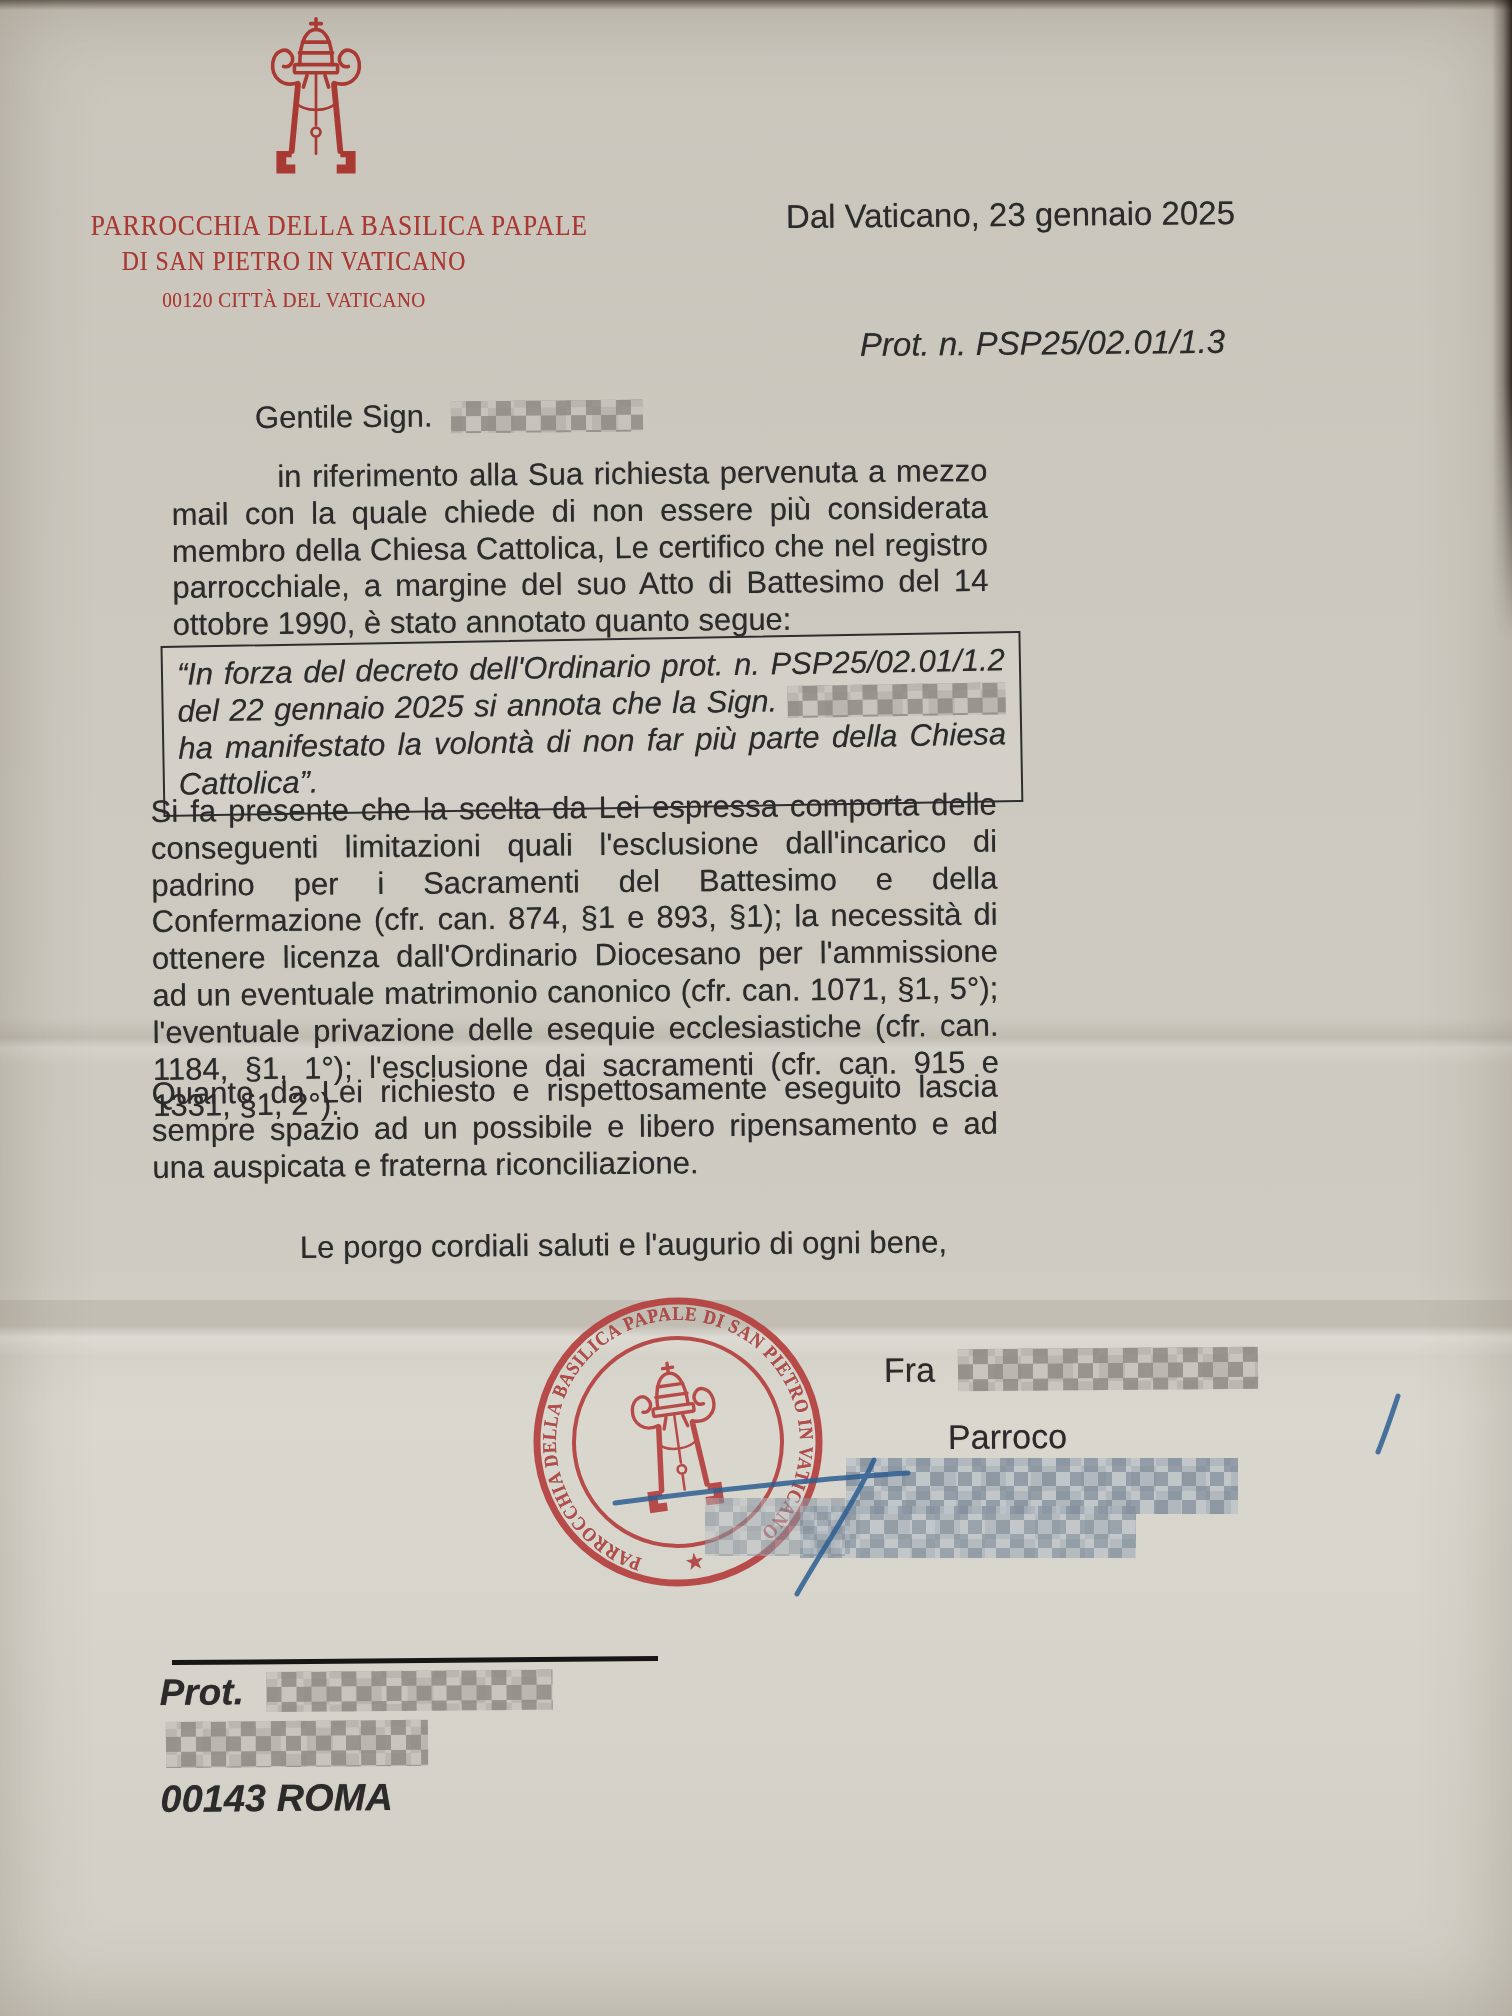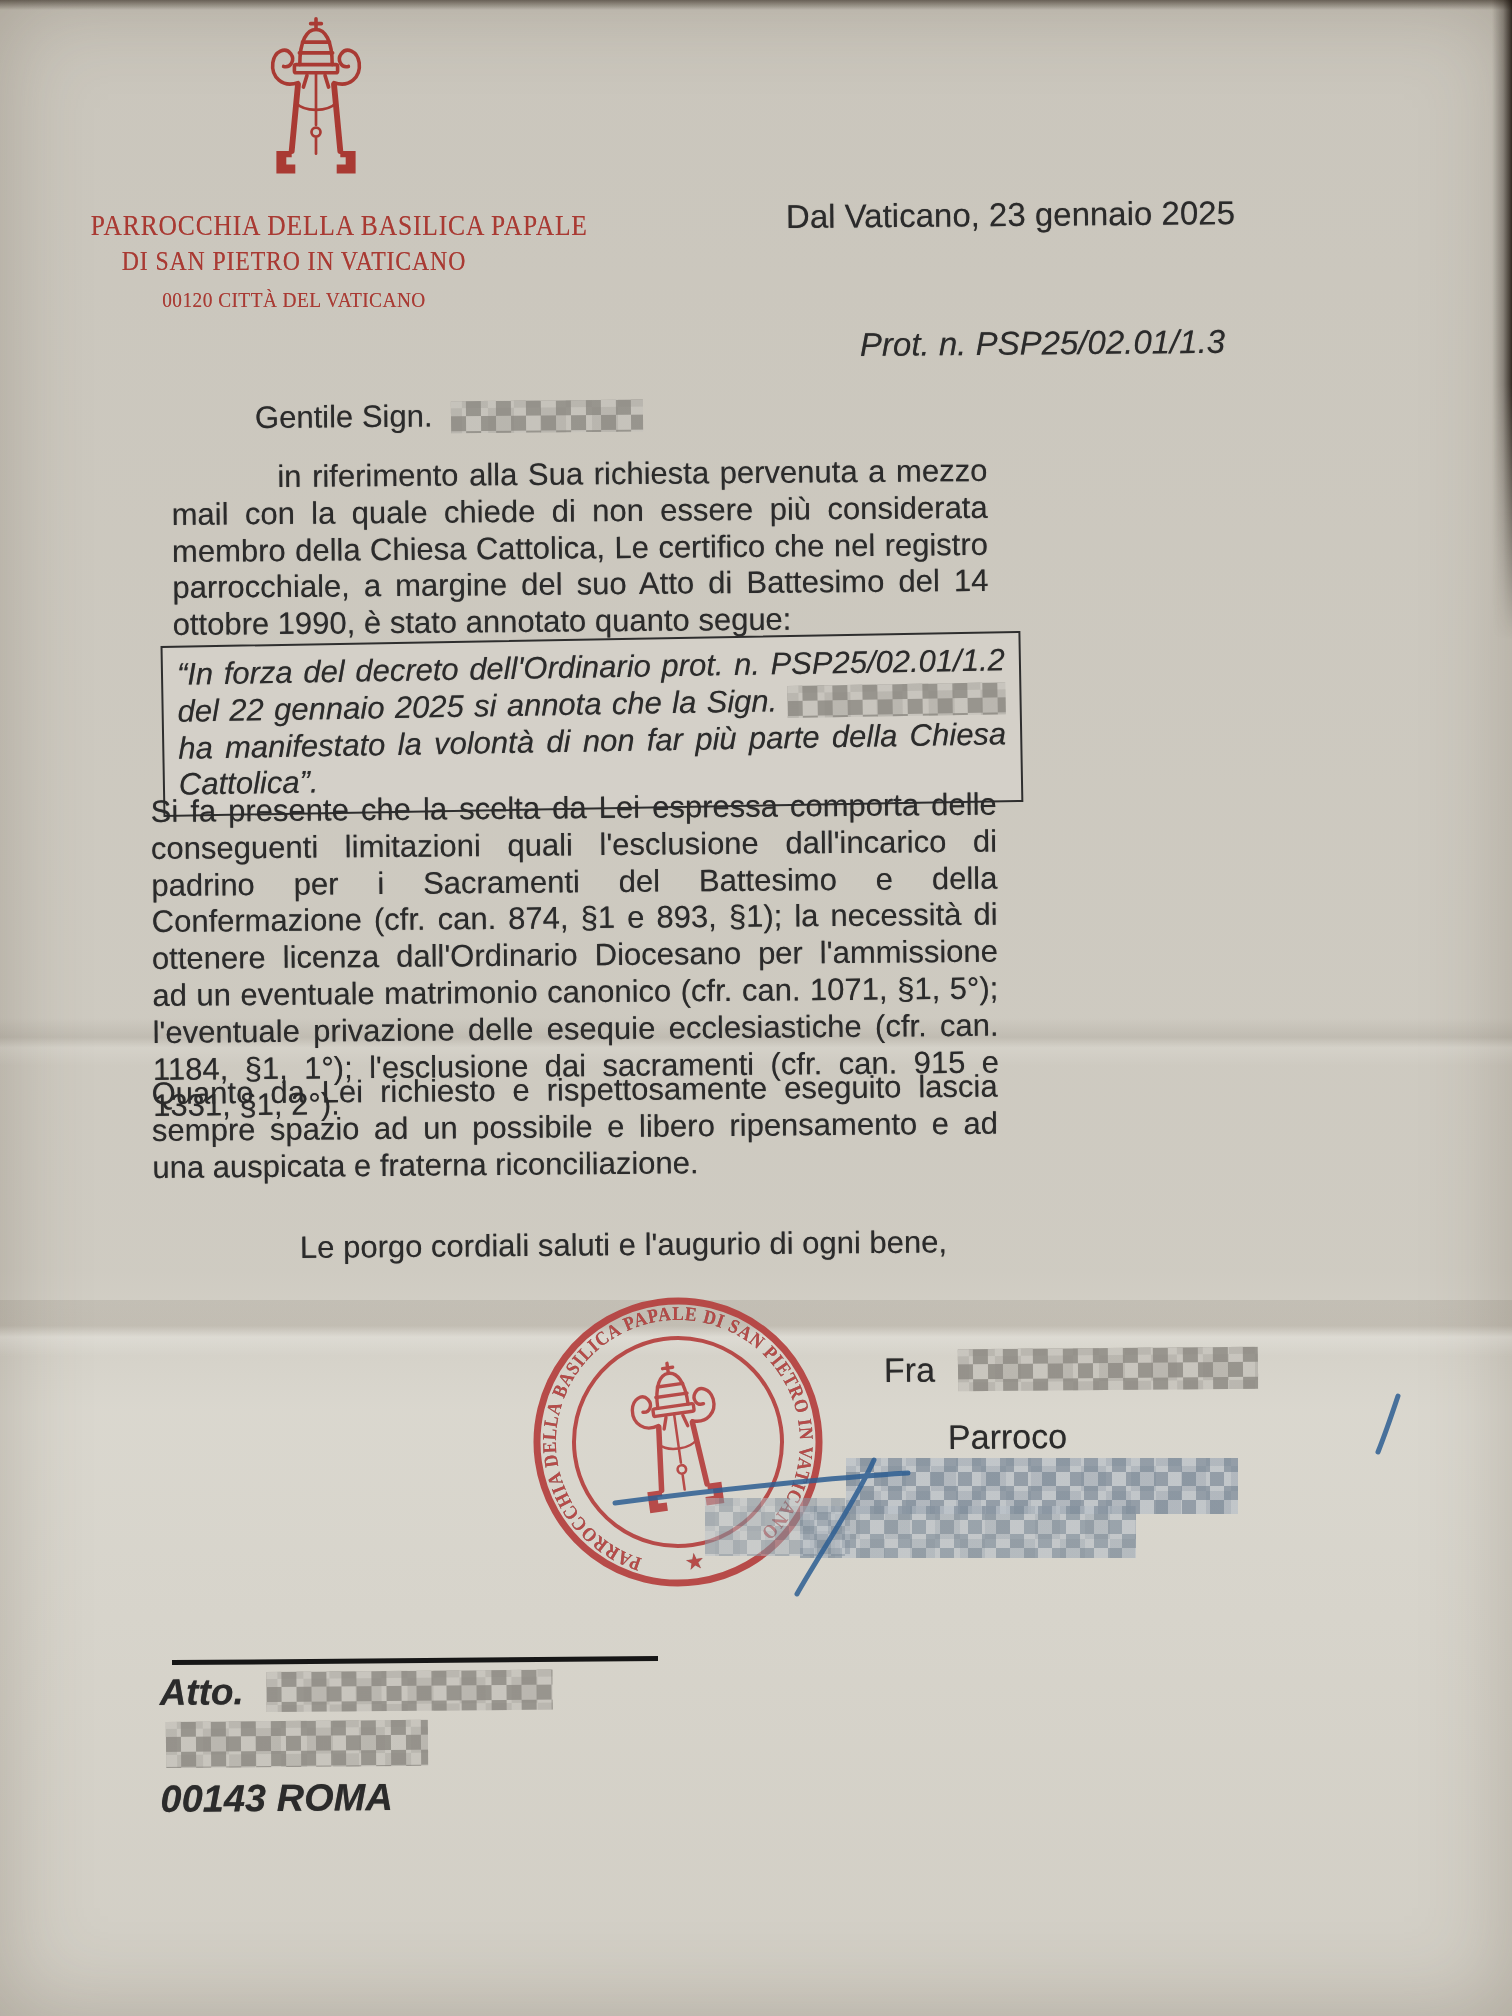--- a/index.html
+++ b/index.html
@@ -161,21 +161,21 @@
       <g stroke="#2d5e92" stroke-width="5" fill="none" stroke-linecap="round" opacity=".85">
         <path d="M 615 1503 C 720 1489 842 1477 908 1473"></path>
         <path d="M 874 1460 C 855 1502 816 1560 797 1594"></path>
         <path d="M 1398 1396 C 1392 1414 1386 1432 1378 1452"></path>
       </g>
     </svg>
 
     <div class="abs divider"></div>
     <div class="abs recip tilt">
       <div>
-        <span>Atto.</span>
+        <span>Prot.</span>
         <span class="px inline-red" style="width:286px;height:40px;vertical-align:-8px;margin-left:12px"></span>
       </div>
       <div class="row2">
         <span class="px inline-red" style="width:262px;height:46px;vertical-align:-10px"></span>
       </div>
       <div class="row3">00143 ROMA</div>
     </div>
 
   </div>
 

